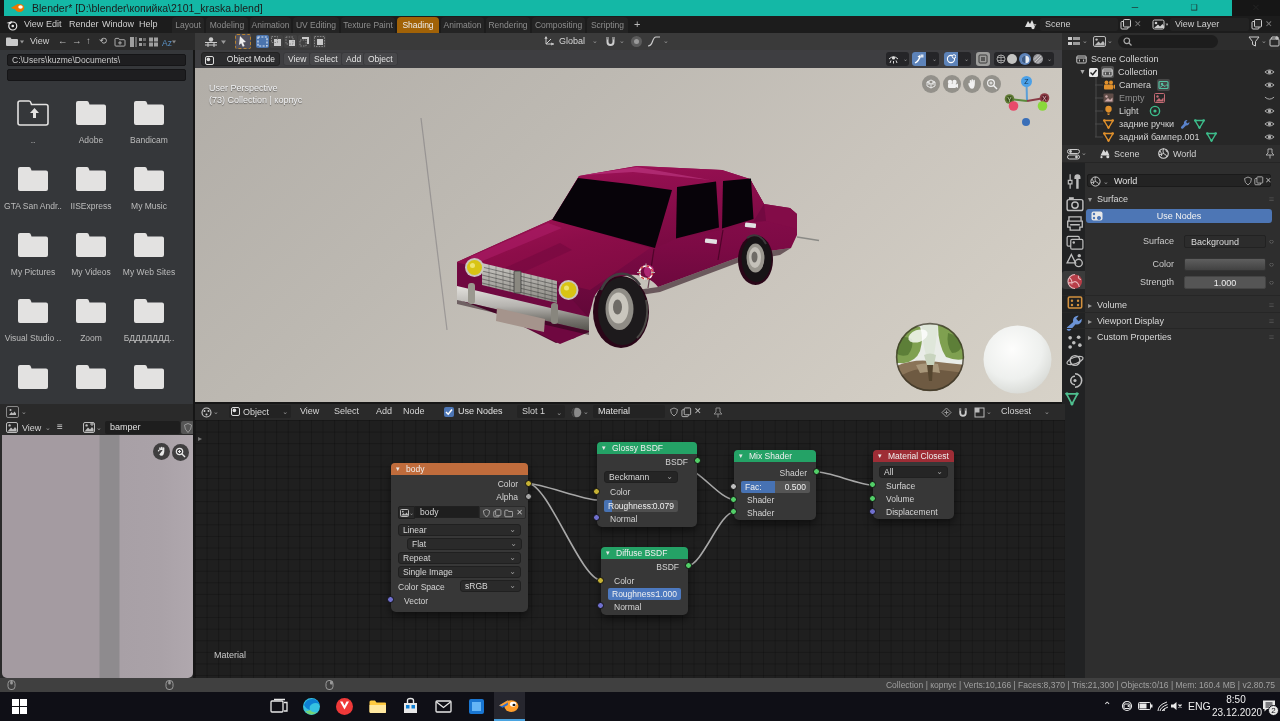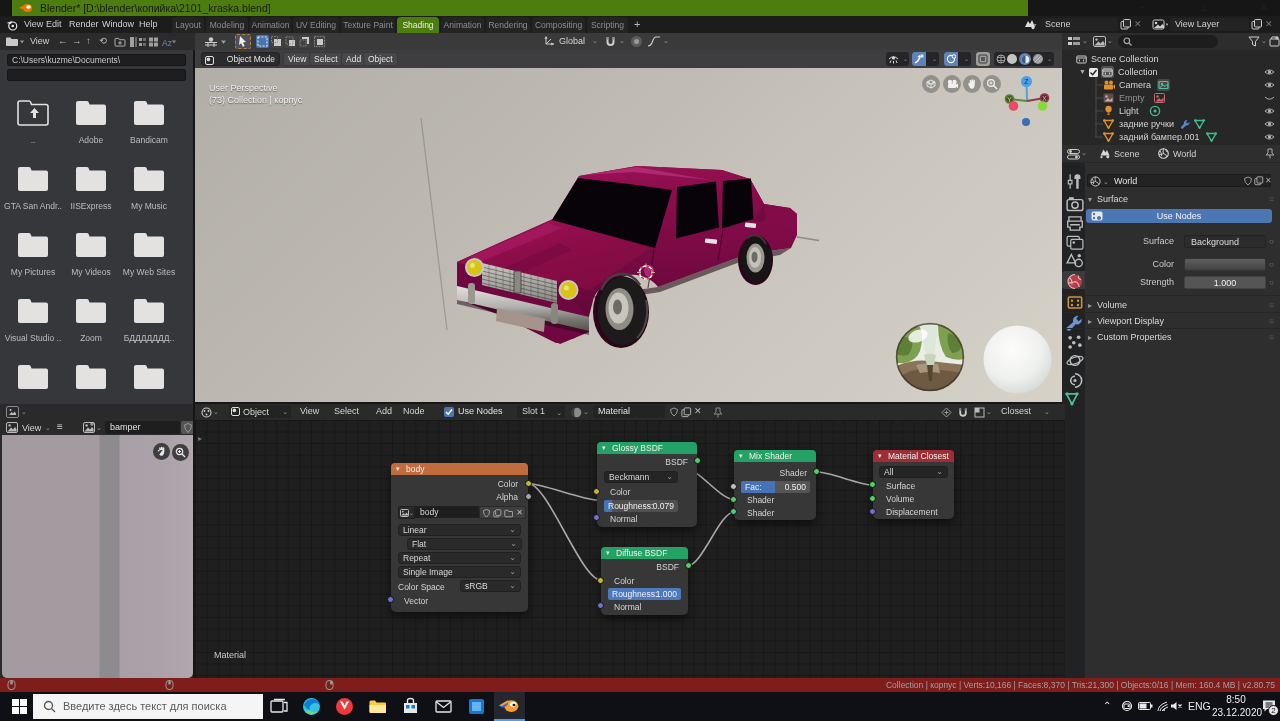--- a/index.html
+++ b/index.html
@@ -1,28 +1,28 @@
 <!DOCTYPE html>
 <html><head>
 <meta charset="utf-8">
 <style>
 * { margin:0; padding:0; box-sizing:border-box; }
 html,body { width:1280px; height:721px; overflow:hidden; background:#161616; }
 body { font-family:"Liberation Sans", sans-serif; position:relative; }
 .abs { position:absolute; }
 svg { display:block; }
 
-#titlebar { left:12px; top:0; width:1016px; height:16px; background:#4d7c0f; color:#1b1b1b; font-size:10.5px; }
+#titlebar { left:4px; top:0; width:1228px; height:16px; background:#14b8a6; color:#1b1b1b; font-size:10.5px; }
 #titlebar .txt { position:absolute; left:28px; top:2px; }
 .winbtn { position:absolute; top:0; width:18px; height:15px; color:#222; font-size:9px; text-align:center; line-height:15px; }
 
 #topbar1 { left:0; top:16px; width:1280px; height:17px; background:#1c1c1c; color:#cfcfcf; font-size:9px; }
 #topbar1 .menu { position:absolute; top:3px; color:#d0d0d0; }
 .wtab { position:absolute; top:1px; height:16px; line-height:17px; background:#242424; color:#8d8d8d; border-radius:4px 4px 0 0; font-size:8.5px; text-align:center; }
-.wtab.active { background:#4d7c0f; color:#ececec; }
+.wtab.active { background:#a16207; color:#ececec; }
 .idfield { position:absolute; top:2px; height:13px; background:#232323; border-radius:2px; color:#cfcfcf; font-size:9px; line-height:13px; padding-left:5px; }
 
 #fbheader { left:0; top:33px; width:195px; height:17px; background:#2b2b2b; }
 #toolsettings { left:195px; top:33px; width:867px; height:17px; background:#3a3a3a; }
 #outlhdr { left:1062px; top:33px; width:218px; height:17px; background:#2d2d2d; }
 
 #filebrowser { left:0; top:50px; width:193px; height:354px; background:#35373a; overflow:hidden; }
 .pathfield { position:absolute; left:7px; width:179px; height:12px; background:#1e1e20; border-radius:2px; border:1px solid #151517; color:#c9c9c9; font-size:8.5px; line-height:10px; padding-left:4px; }
 .folder { position:absolute; width:64px; text-align:center; color:#bcbcbc; font-size:8.5px; }
 .fico { width:34px; height:28px; margin:0 auto; }
@@ -57,21 +57,21 @@
 .nfield { position:absolute; background:#2a2a2a; border:1px solid #202020; border-radius:3px; color:#d8d8d8; height:12px; line-height:10px; padding:0 4px; font-size:8.5px; }
 .nfield .cv { position:absolute; right:4px; top:0; color:#999; font-size:8px; }
 .socket { position:absolute; width:7px; height:7px; border-radius:50%; border:1px solid #101010; }
 .nlabel { position:absolute; font-size:8.5px; color:#d4d4d4; height:12px; line-height:12px; }
 .hmenu { position:absolute; top:2px; color:#d4d4d4; font-size:9px; }
 
 #imged { left:0; top:404px; width:193px; height:274px; background:#2a2a2a; overflow:hidden; }
 #imgcontent { position:absolute; left:2px; top:31px; width:191px; height:243px; border-radius:0 0 5px 5px;
   background:linear-gradient(90deg,#a49ba1 0px,#a49ba1 97px,#8e8b8e 98px,#8e8b8e 117px,#a8a0a6 118px,#aaa2a8 160px,#b0a8ae 191px); }
 
-#statusbar { left:0; top:678px; width:1280px; height:14px; background:#7f1d1d; color:#a0a0a0; font-size:8.5px; line-height:14px; }
+#statusbar { left:0; top:678px; width:1280px; height:14px; background:#404040; color:#a0a0a0; font-size:8.5px; line-height:14px; }
 
 #taskbar { left:0; top:692px; width:1280px; height:29px; background:#0f0f16; color:#e8e8e8; }
 .tbico { position:absolute; top:4px; width:21px; height:21px; }
 </style>
 </head>
 <body>
 
 <div class="abs" id="titlebar">
   <svg class="abs" style="left:7px;top:2px" width="14" height="12" viewBox="0 0 28 22">
       <ellipse cx="17" cy="11" rx="9.5" ry="8" fill="#ea7600"></ellipse>
@@ -1135,27 +1135,20 @@
   <span style="position:absolute;right:5px">Collection | корпус | Verts:10,166 | Faces:8,370 | Tris:21,300 | Objects:0/16 | Mem: 160.4 MB | v2.80.75</span>
 </div>
 
 <div class="abs" id="taskbar">
   <svg class="abs" style="left:12px;top:7px" width="15" height="15" viewBox="0 0 15 15">
       <rect x="0" y="0" width="7" height="7" fill="#fff"></rect>
       <rect x="8" y="0" width="7" height="7" fill="#fff"></rect>
       <rect x="0" y="8" width="7" height="7" fill="#fff"></rect>
       <rect x="8" y="8" width="7" height="7" fill="#fff"></rect>
     </svg>
-  <div class="abs" style="left:33px;top:2px;width:230px;height:25px;background:#f5f5f5">
-    <svg class="abs" style="left:10px;top:6px" width="13" height="13" viewBox="0 0 13 13">
-        <circle cx="5.5" cy="5.5" r="4" fill="none" stroke="#555" stroke-width="1.3"></circle>
-        <path d="M8.5 8.5 L12 12" stroke="#555" stroke-width="1.3"></path>
-      </svg>
-    <span style="position:absolute;left:30px;top:6px;color:#5a5a5a;font-size:11px">Введите здесь текст для поиска</span>
-  </div>
 
   <svg class="abs tbico" style="left:268px" viewBox="0 0 21 21">
       <rect x="3" y="5" width="12" height="11" rx="1" fill="none" stroke="#e8e8e8" stroke-width="1.3"></rect>
       <path d="M16 6.5 L19 6.5 L19 15 L16 15 M6 3.5 L17 3.5" stroke="#e8e8e8" stroke-width="1.3" fill="none"></path>
     </svg>
 
   <svg class="abs tbico" style="left:301px" viewBox="0 0 21 21">
       <circle cx="10.5" cy="10.5" r="8.5" fill="#35c1e1"></circle>
       <path d="M3 9 Q5 3 11 3 Q17 3 18.5 8.5 Q15 6 11 8 Q7.5 10 9 14 Q5 13 3 9 Z" fill="#0d7fd4"></path>
       <path d="M9 14 Q12 18 17 15.5 Q13.5 18.5 10.5 18.5 Q6 18.5 4 14.5 Q6.5 15.5 9 14 Z" fill="#7cd66a" opacity="0.9"></path>

